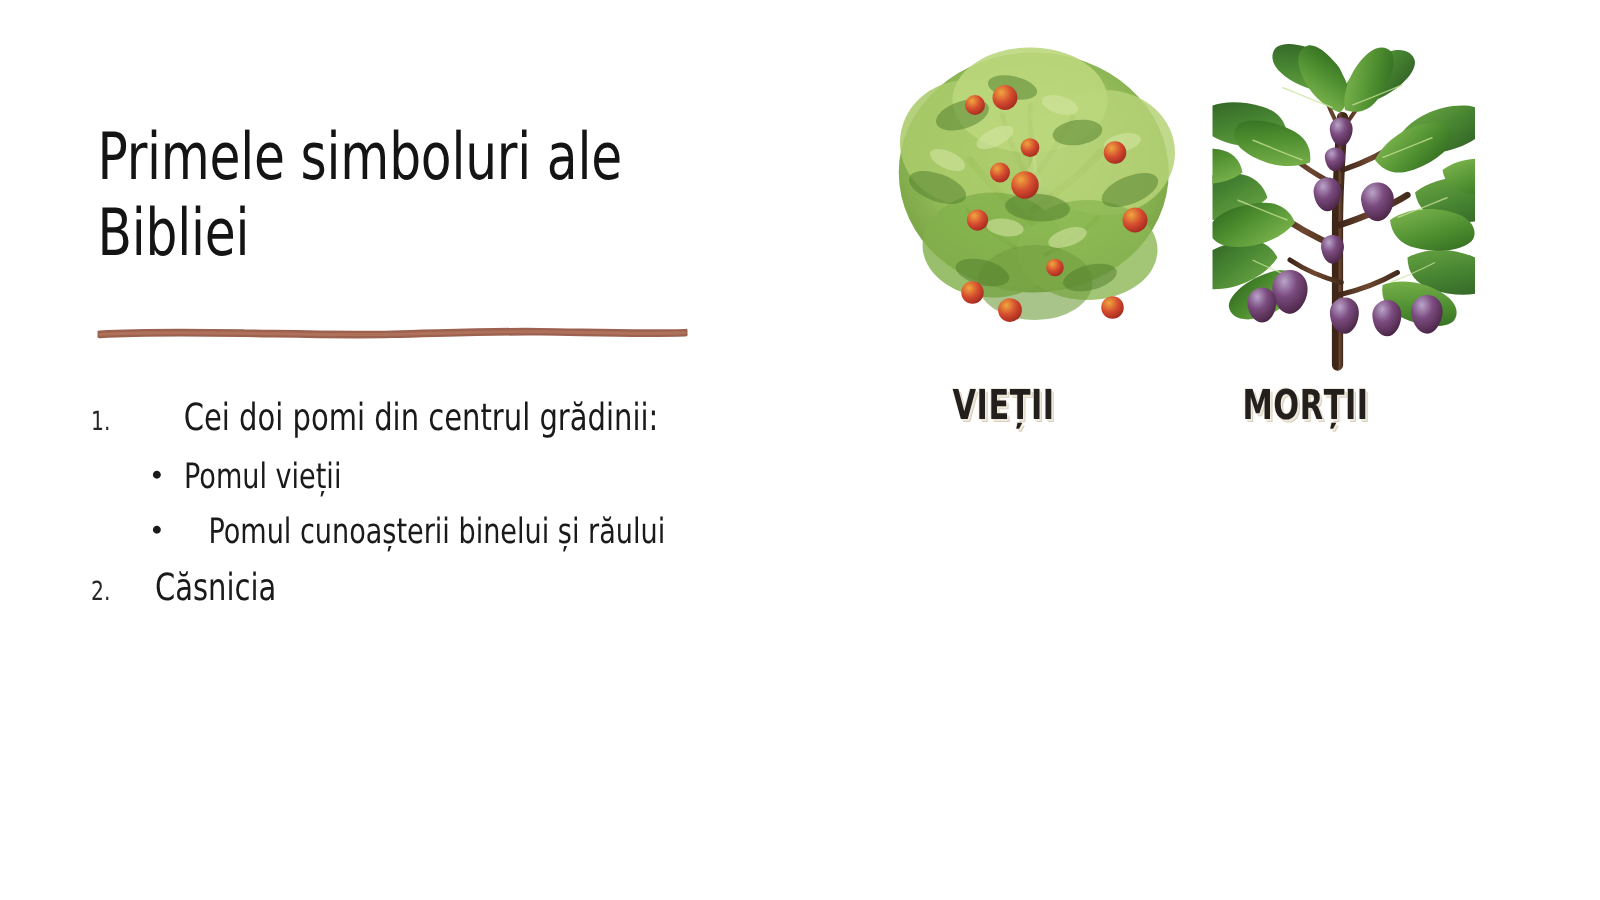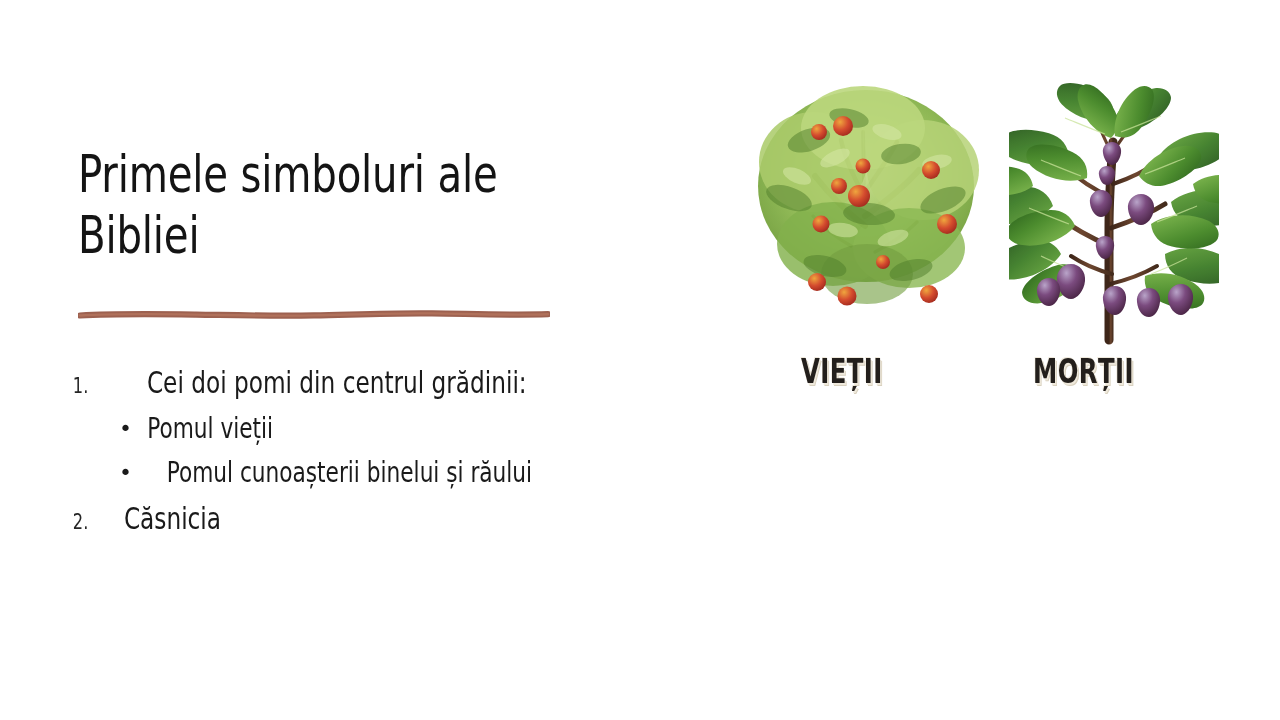--- a/index.html
+++ b/index.html
@@ -12,21 +12,20 @@
     width: 1280px;
     height: 720px;
     overflow: hidden;
     font-family: "DejaVu Sans", "Liberation Sans", sans-serif;
     position: relative;
   }
   .slide {
     position: absolute;
     inset: 0;
     background: #ffffff;
-    margin-top: 48px;
   }
 
   
   .title-block {
     position: absolute;
     left: 78px;
     top: 96px;
     width: 600px;
   }
   .slide-title {
@@ -103,21 +102,21 @@
     font-weight: 300;
     color: #1a1a1a;
     line-height: 1.55;
     transform: scaleX(0.86);
     transform-origin: left baseline;
   }
 
   
   .picture-area {
     position: absolute;
-    left: 751px;
+    left: 712px;
     top: 18px;
     width: 500px;
     height: 320px;
   }
   .tree-fig {
     position: absolute;
     top: 0;
   }
   .tree-fig svg { display: block; }
 

